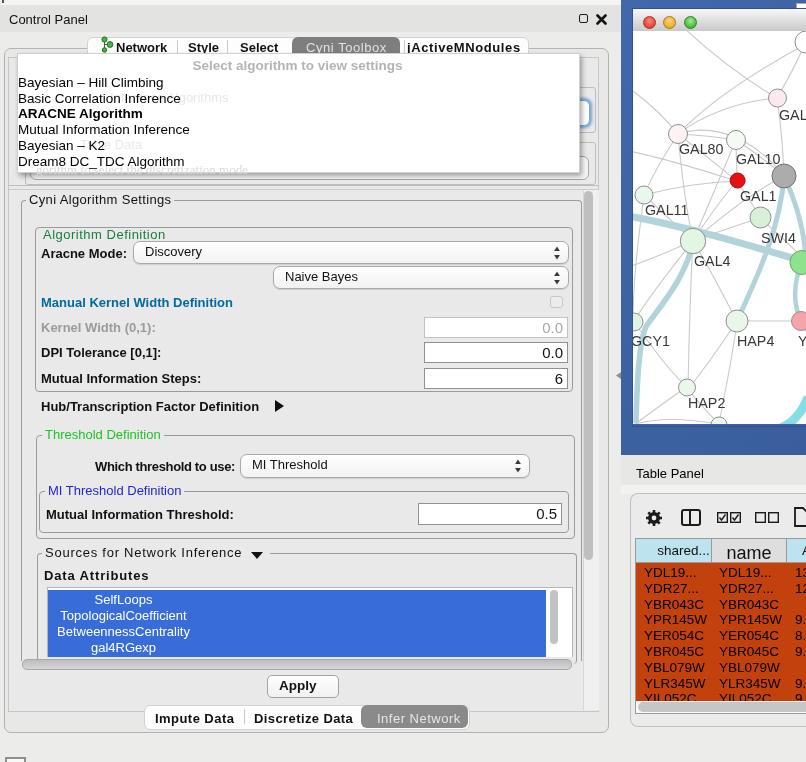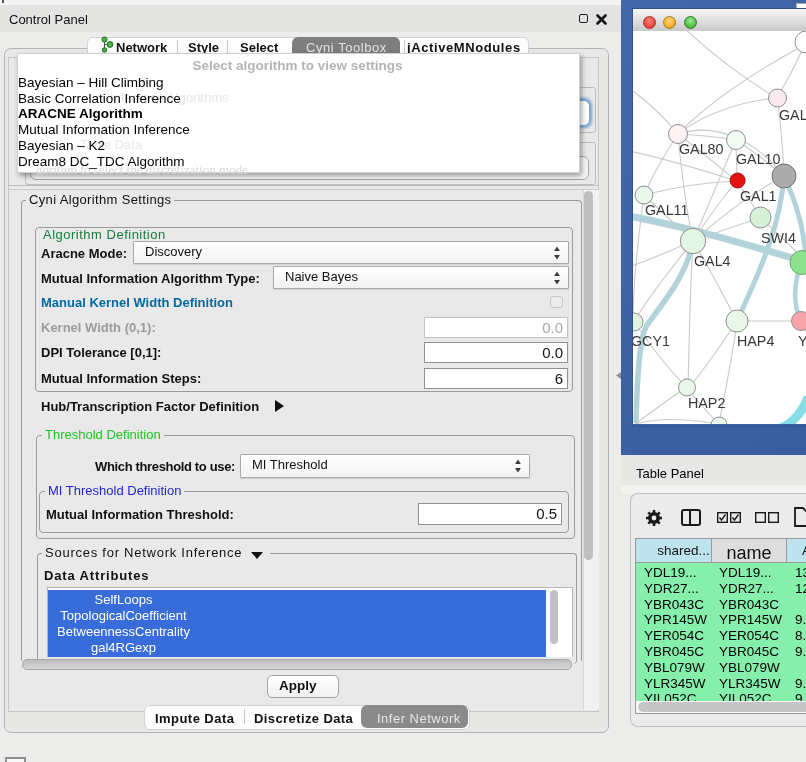--- a/index.html
+++ b/index.html
@@ -2,21 +2,21 @@
 <html><head>
 <meta charset="utf-8">
 <style>
   html,body{margin:0;padding:0;}
   body{width:806px;height:762px;overflow:hidden;font-family:"Liberation Sans",sans-serif;background:#ececeb;}
   .abs{position:absolute;}
   #stage{position:relative;width:806px;height:762px;}
   .b{font-weight:bold;}
   .gbox{position:absolute;border:1px solid #9b9b9b;border-radius:4px;}
   .glabel{position:absolute;background:#e9e9e9;padding:0 3px;font-size:13px;line-height:14px;}
-  .combo{position:absolute;background:linear-gradient(#ffffff,#f2f2f2);border:1px solid #a9a9a9;border-radius:1px;box-shadow:0 1px 1px rgba(0,0,0,0.12);}
+  .combo{position:absolute;background:linear-gradient(#ffffff,#f2f2f2);border:1px solid #a9a9a9;border-radius:7px;box-shadow:0 1px 1px rgba(0,0,0,0.12);}
   .combo .ct{position:absolute;left:11px;top:2px;font-size:13px;color:#111;}
   .stepper{position:absolute;right:7px;top:50%;margin-top:-7px;width:8px;height:14px;}
   .field{position:absolute;background:#fff;border:1px solid #919191;font-size:15px;text-align:right;color:#111;}
   .field span{position:absolute;right:4px;top:1px;}
   .lbl{position:absolute;font-size:13px;color:#111;white-space:nowrap;}
 </style>
 </head>
 <body>
 <div id="stage">
 
@@ -77,21 +77,20 @@
 
   <div class="lbl b" style="left:41px;top:246px;">Aracne Mode:</div>
   <div class="combo" style="left:133px;top:241px;width:434px;height:21px;">
       <span class="ct">Discovery</span>
     <svg class="stepper" viewBox="0 0 8 14">
         <path d="M4 0.5 L6.9 5 L1.1 5 Z" fill="#3a3a3a"></path>
         <path d="M4 13.5 L6.9 9 L1.1 9 Z" fill="#3a3a3a"></path>
       </svg>
   </div>
 
-  <div class="lbl b" style="left:41px;top:271px;">Mutual Information Algorithm Type:</div>
   <div class="combo" style="left:273px;top:266px;width:294px;height:21px;">
       <span class="ct">Naive Bayes</span>
     <svg class="stepper" viewBox="0 0 8 14">
         <path d="M4 0.5 L6.9 5 L1.1 5 Z" fill="#3a3a3a"></path>
         <path d="M4 13.5 L6.9 9 L1.1 9 Z" fill="#3a3a3a"></path>
       </svg>
   </div>
 
   <div class="lbl b" style="left:41px;top:295px;color:#0369a1;">Manual Kernel Width Definition</div>
   <div class="abs" style="left:550px;top:296px;width:11px;height:10px;background:#ececec;border:1px solid #c8c8c8;border-radius:3px;"></div>
@@ -283,21 +282,21 @@
     <path d="M15.5 5.5 L17.5 8 L21.5 2.5" fill="none" stroke="#1b1b1b" stroke-width="1.4"></path>
   </svg>
   <svg class="abs" style="left:755px;top:512px;" width="24" height="11" viewBox="0 0 24 11">
     <rect x="0.7" y="0.7" width="9.6" height="9.6" fill="none" stroke="#1b1b1b" stroke-width="1.4"></rect>
     <rect x="13.7" y="0.7" width="9.6" height="9.6" fill="none" stroke="#1b1b1b" stroke-width="1.4"></rect>
   </svg>
   <svg class="abs" style="left:794px;top:507px;" width="14" height="20" viewBox="0 0 14 20">
     <path d="M1 1 L9 1 L13 5 L13 19 L1 19 Z" fill="none" stroke="#1b1b1b" stroke-width="1.8"></path>
   </svg>
 
-  <div class="abs" style="left:635px;top:538px;width:171px;height:174px;background:#86efac;border:1px solid #9a9a9a;border-right:none;overflow:hidden;">
+  <div class="abs" style="left:635px;top:538px;width:171px;height:174px;background:#c2410c;border:1px solid #9a9a9a;border-right:none;overflow:hidden;">
     <div class="abs" style="left:0;top:0;width:75px;height:23px;background:#bde3ef;border-right:1px solid #9a9a9a;border-bottom:1px solid #9a9a9a;"></div>
     <div class="abs" style="left:76px;top:0;width:74px;height:23px;background:#dedede;border-right:1px solid #9a9a9a;border-bottom:1px solid #9a9a9a;"></div>
     <div class="abs" style="left:151px;top:0;width:60px;height:23px;background:#bde3ef;border-bottom:1px solid #9a9a9a;"></div>
     <div class="abs" style="left:10px;top:4px;width:75px;text-align:center;font-size:13.5px;color:#111;">shared...</div>
     <div class="abs" style="left:76px;top:4px;width:74px;text-align:center;font-size:18px;color:#111;">name</div>
     <div class="abs" style="left:166px;top:4px;width:60px;font-size:13.5px;color:#111;">A</div>
     <div class="abs" style="left:8px;top:26px;font-size:13.5px;color:#000;line-height:15.8px;">YDL19...<br>YDR27...<br>YBR043C<br>YPR145W<br>YER054C<br>YBR045C<br>YBL079W<br>YLR345W<br>YIL052C</div>
     <div class="abs" style="left:83px;top:26px;font-size:13.5px;color:#000;line-height:15.8px;">YDL19...<br>YDR27...<br>YBR043C<br>YPR145W<br>YER054C<br>YBR045C<br>YBL079W<br>YLR345W<br>YIL052C</div>
     <div class="abs" style="left:159px;top:26px;font-size:13.5px;color:#000;line-height:15.8px;">13<br>12<br>&nbsp;<br>9.<br>8.<br>9.<br>&nbsp;<br>9.<br>9.</div>
     <div class="abs" style="left:0px;top:162px;width:171px;height:12px;background:#fafafa;"></div>

